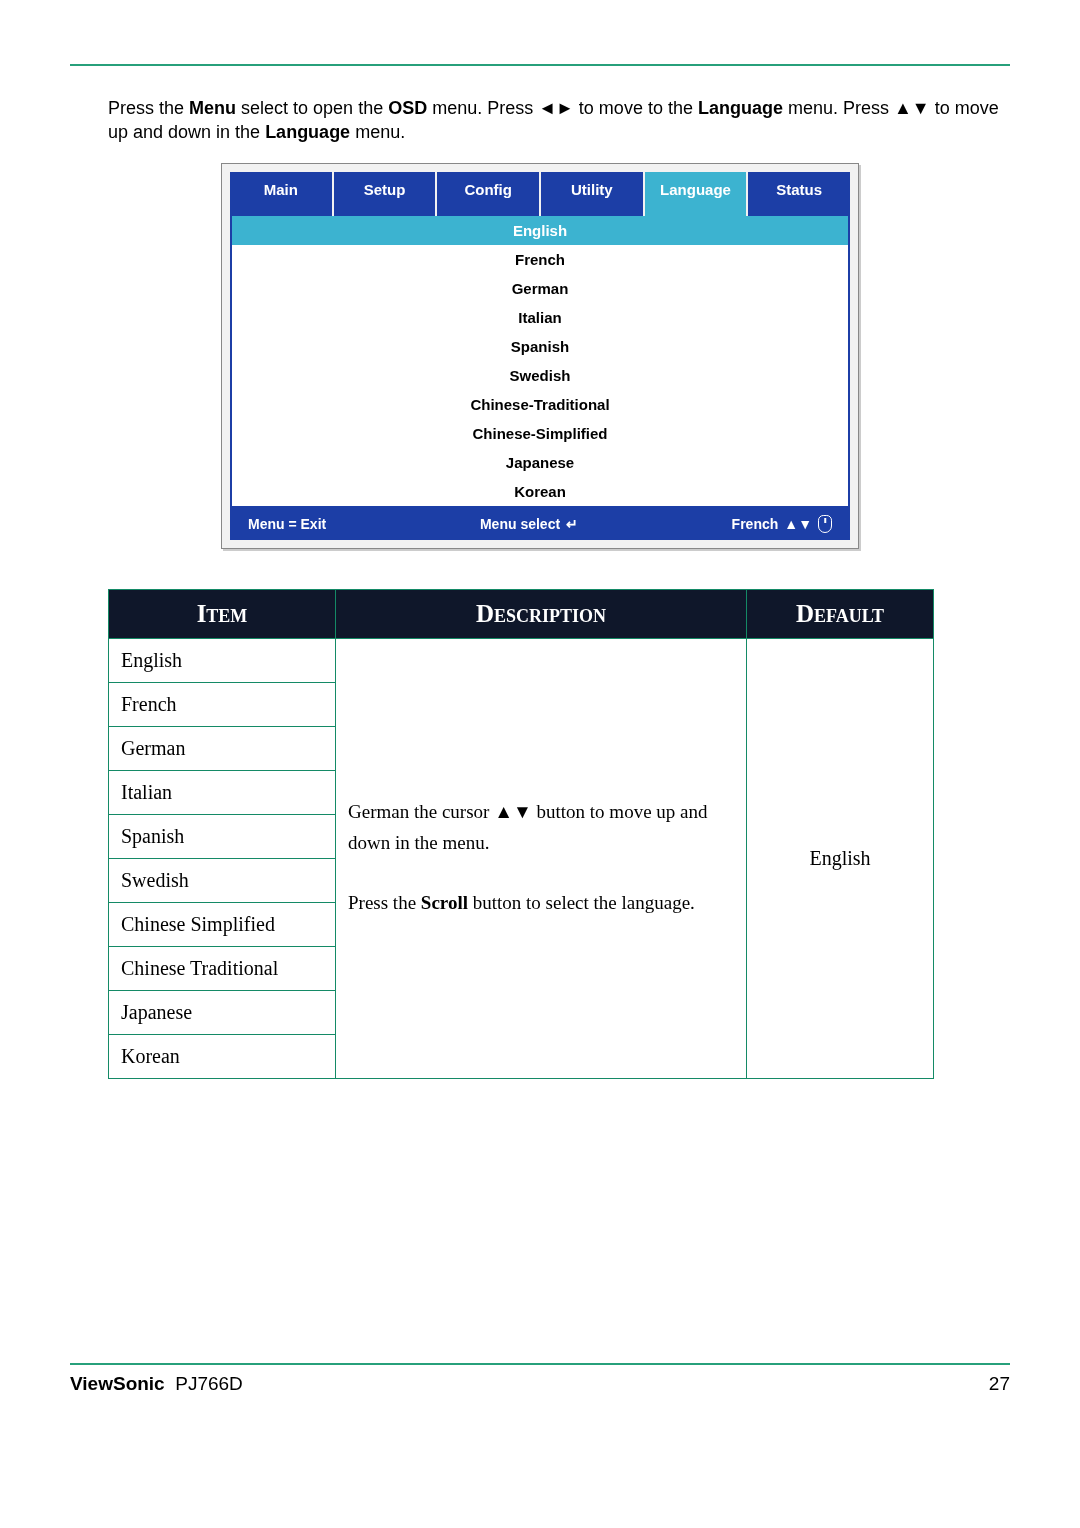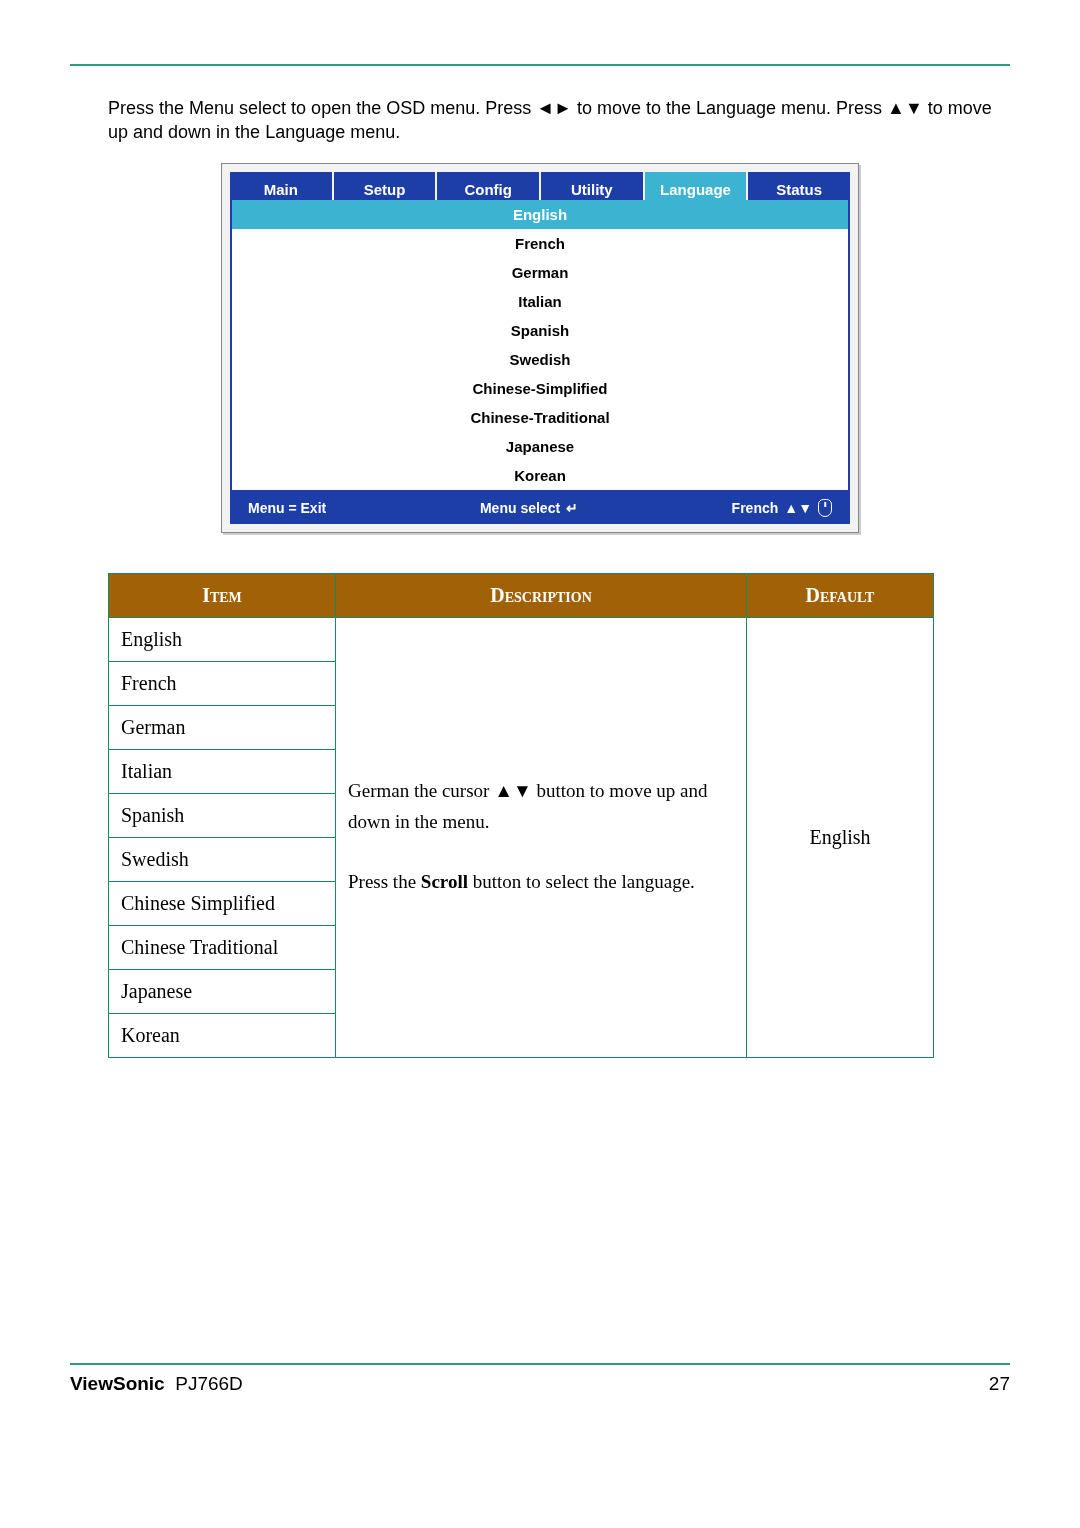--- a/index.html
+++ b/index.html
@@ -41,35 +41,35 @@
     margin-bottom: 18px;
   }
   .intro {
     font-family: Arial, Helvetica, sans-serif;
     font-size: 18px;
     margin-left: 38px;
     margin-right: 10px;
     line-height: 1.35;
     margin-bottom: 18px;
   }
-  .intro b { font-weight: normal; margin-top: 29px; }
+  .intro b { font-weight: bold; margin-top: 29px; }
 
   
   .osd-wrap {
     width: 620px;
     margin: 0 auto 40px auto;
     background: #f2f2f2;
     border: 1.5px solid #888;
     box-shadow: 2px 2px 0 #ccc;
     padding: 8px;
   }
   .osd-tabs {
     display: flex;
     width: 100%;
-    height: 28px;
+    height: 44px;
   }
   .osd-tab {
     flex: 1;
     background: #1c3ea6;
     color: #fff;
     font-family: Arial, Helvetica, sans-serif;
     font-weight: bold;
     font-size: 15px;
     text-align: center;
     line-height: 36px;
@@ -119,27 +119,27 @@
 
   
   table.ref {
     width: 826px;
     margin: 0 0 0 38px;
     border-collapse: collapse;
     font-family: "Times New Roman", Times, serif;
     font-size: 20px;
   }
   table.ref th {
-    background: #a16207;
+    background: #0f172a;
     color: #ffffff;
     font-variant: small-caps;
     font-weight: bold;
     padding: 10px 8px;
     border: 1.5px solid #148a66;
-    font-size: 20px;
+    font-size: 25px;
   }
   table.ref td {
     border: 1.5px solid #148a66;
     padding: 10px 12px;
     vertical-align: middle;
   }
   .desc-cell { font-size: 19px; line-height:1.6; }
 
   
   .page-footer {
@@ -181,22 +181,22 @@
       <div class="osd-tab active">Language</div>
       <div class="osd-tab">Status</div>
     </div>
     <div class="osd-body">
       <div class="lang-row selected">English</div>
       <div class="lang-row">French</div>
       <div class="lang-row">German</div>
       <div class="lang-row">Italian</div>
       <div class="lang-row">Spanish</div>
       <div class="lang-row">Swedish</div>
+      <div class="lang-row">Chinese-Traditional</div>
       <div class="lang-row">Chinese-Simplified</div>
-      <div class="lang-row">Chinese-Traditional</div>
       <div class="lang-row">Japanese</div>
       <div class="lang-row">Korean</div>
     </div>
     <div class="osd-footer">
       <span class="seg">Menu = Exit</span>
       <span class="seg">
         <span>Menu select</span>
         <span>↵</span>
       </span>
       <span class="seg">

